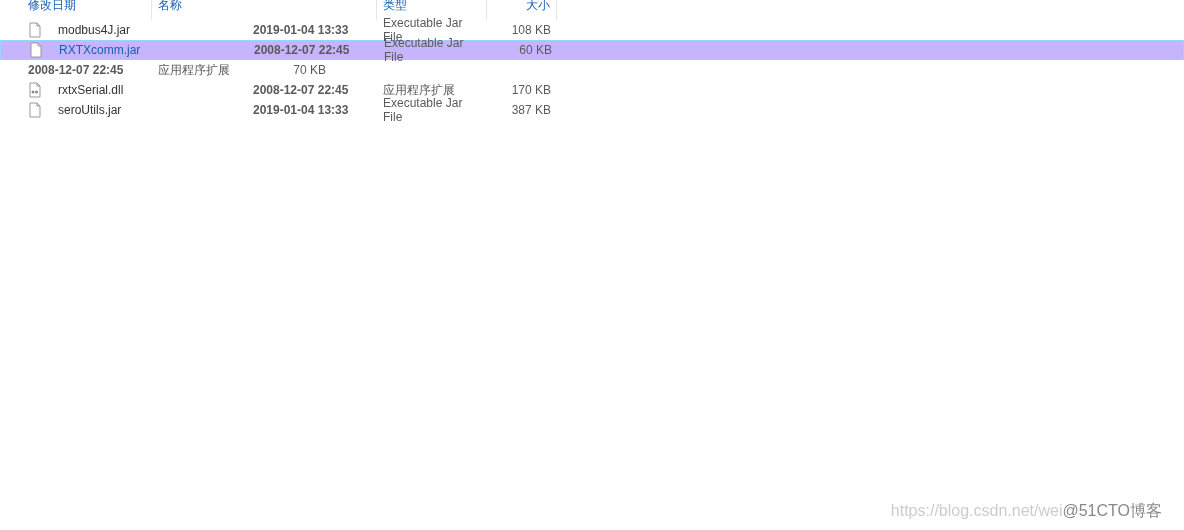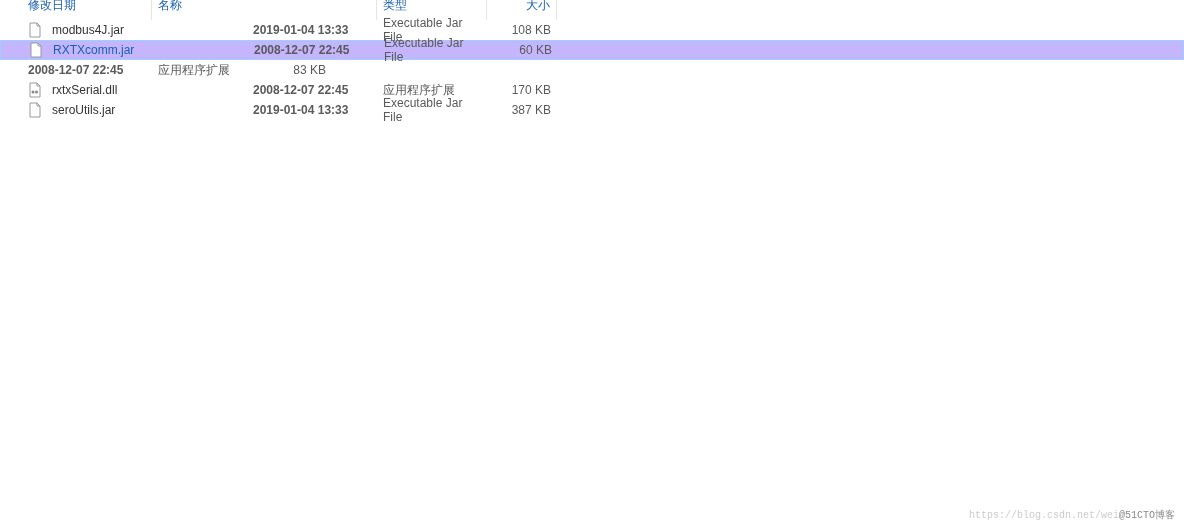--- a/index.html
+++ b/index.html
@@ -62,38 +62,37 @@
       align-items: center;
       color: #5a5a5a;
     }
     .file-row.selected .file-name-cell {
       color: #1a5fb4;
     }
     .file-name-cell {
       width: 225px;
       display: flex;
       align-items: center;
-      gap: 10px;
+      gap: 16px;
       color: #333333;
     }
     .file-date-cell { width: 130px; font-weight: bold; }
     .file-type-cell { width: 110px; }
     .file-size-cell { width: 70px; justify-content: flex-end; }
     .file-icon {
       width: 14px;
       height: 16px;
       flex-shrink: 0;
     }
     .watermark {
       position: absolute;
       bottom: 8px;
-      right: 9px;
+      right: 22px;
       color: #cccccc;
-      font-size: 10px;
-      font-family: Liberation Mono, monospace;
+      font-size: 16px;
     }
     .watermark .dark {
       color: #888888;
     }
   </style>
 </head>
 <body>
 
 <div class="file-view">
   <div class="header-row">
@@ -123,21 +122,21 @@
             </svg></span>
           <span>RXTXcomm.jar</span>
         </div>
         <div class="file-cell file-date-cell">2008-12-07 22:45</div>
         <div class="file-cell file-type-cell">Executable Jar File</div>
         <div class="file-cell file-size-cell">60 KB</div>
       </div>
       <div class="file-row">
         <div class="file-cell file-date-cell">2008-12-07 22:45</div>
         <div class="file-cell file-type-cell">应用程序扩展</div>
-        <div class="file-cell file-size-cell">83 KB</div>
+        <div class="file-cell file-size-cell">70 KB</div>
       </div>
       <div class="file-row">
         <div class="file-cell file-name-cell">
           <span class="file-icon"><svg viewBox="0 0 14 16" width="14" height="16">
               <path d="M2 1 L9 1 L12 4 L12 15 L2 15 Z" fill="#ffffff" stroke="#999999" stroke-width="1"></path>
               <path d="M9 1 L9 4 L12 4" fill="none" stroke="#999999" stroke-width="1"></path>
               <circle cx="5" cy="10" r="1.5" fill="#888888"></circle>
               <circle cx="8.5" cy="10" r="1.5" fill="#888888"></circle>
             </svg></span>
           <span>rxtxSerial.dll</span>

